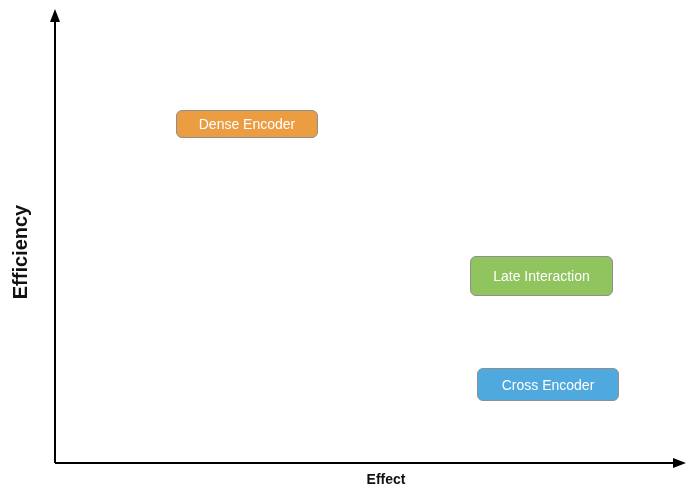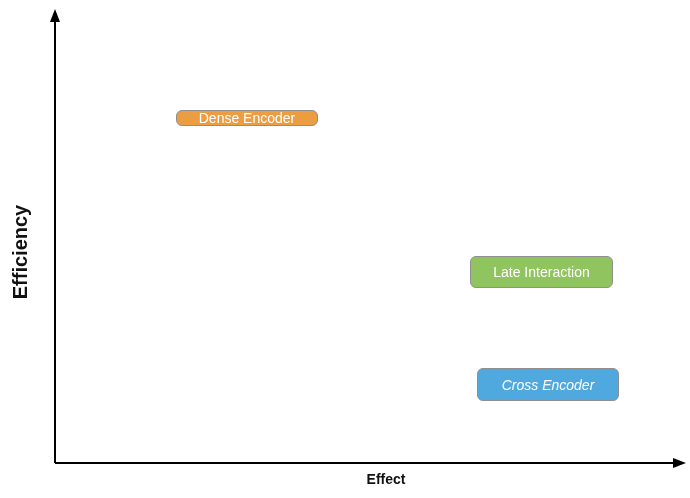--- a/index.html
+++ b/index.html
@@ -46,23 +46,23 @@
     display: flex;
     align-items: center;
     justify-content: center;
     border: 1.5px solid #8f8f8f;
     border-radius: 6px;
     color: #ffffff;
     font-size: 14px;
     white-space: nowrap;
     box-sizing: border-box;
   }
-  .node-dense   { left: 176px; top: 110px; width: 142px; height: 16px; }
-  .node-late    { left: 470px; top: 256px; width: 143px; height: 32px; }
-  .node-cross   { left: 477px; top: 368px; width: 142px; height: 33px; font-style: italic; }
+  .node-dense   { left: 176px; top: 110px; width: 142px; height: 28px; }
+  .node-late    { left: 470px; top: 256px; width: 143px; height: 40px; }
+  .node-cross   { left: 477px; top: 368px; width: 142px; height: 33px; }
 </style>
 </head>
 <body>
 
 <div class="figure">
 
   <svg class="axes-svg" viewBox="0 0 690 498" aria-hidden="true">
 
     <line x1="55" y1="463" x2="55" y2="21" stroke="#000000" stroke-width="2"></line>
     <polygon points="55,9 50,22 60,22" fill="#000000"></polygon>

